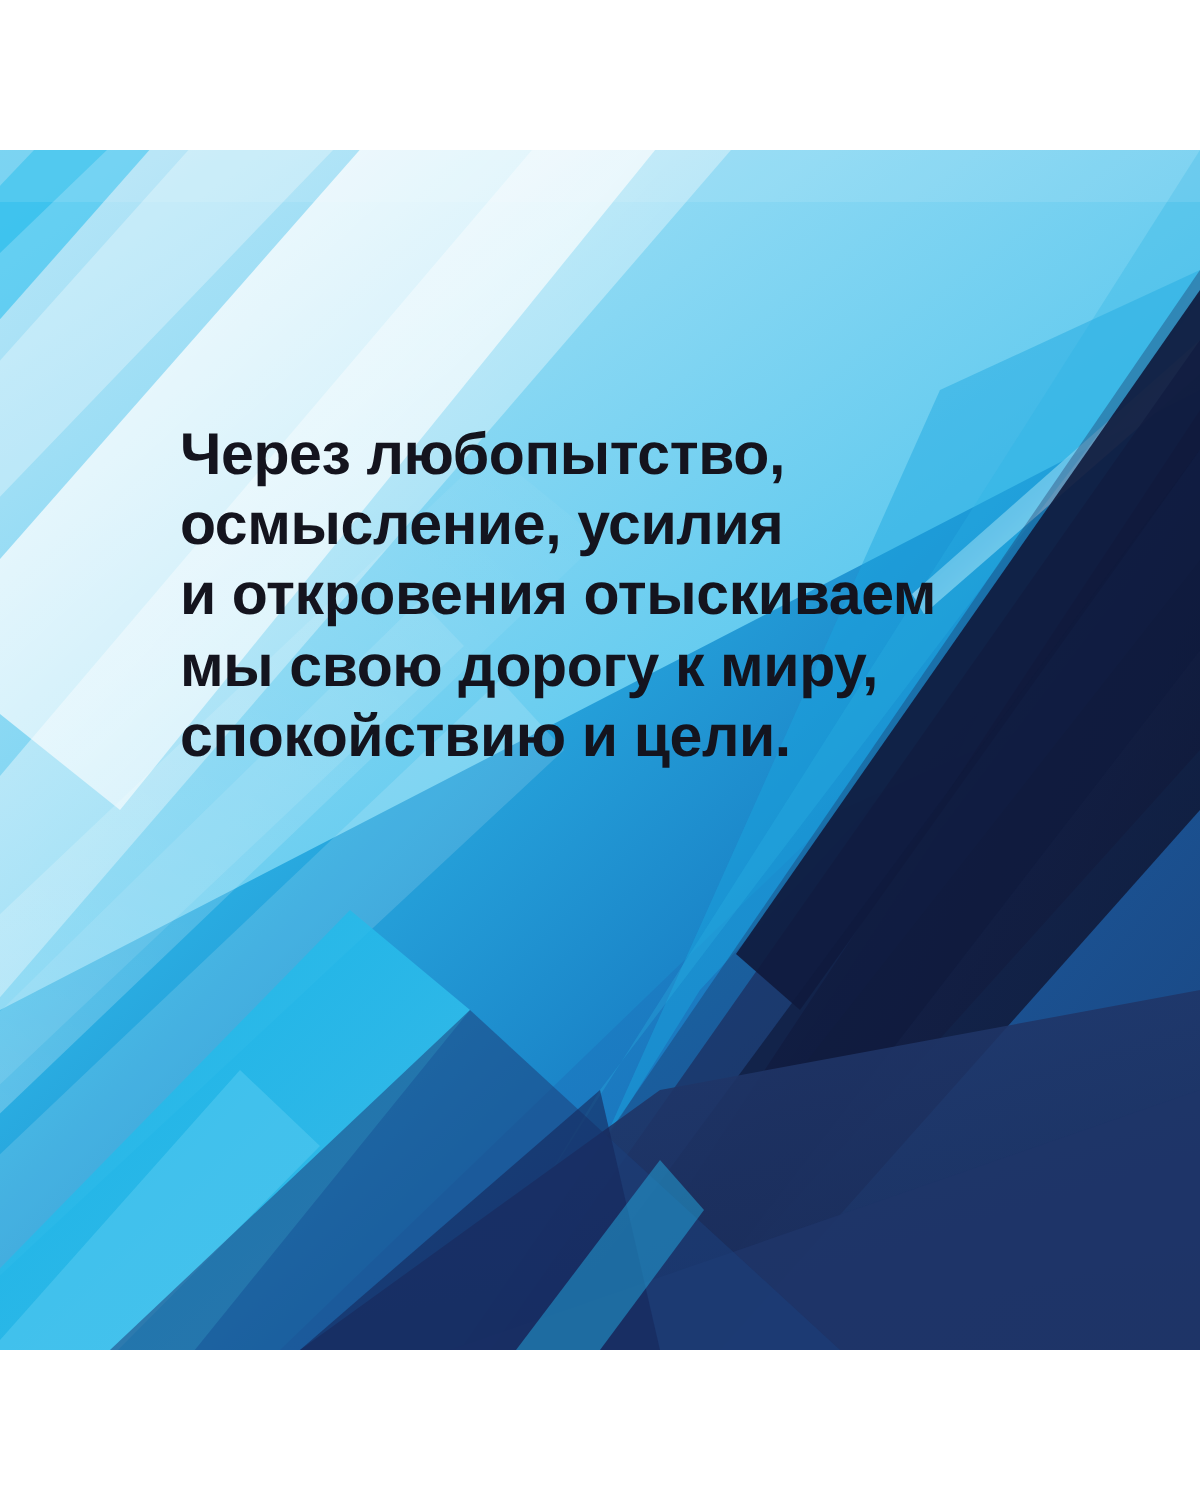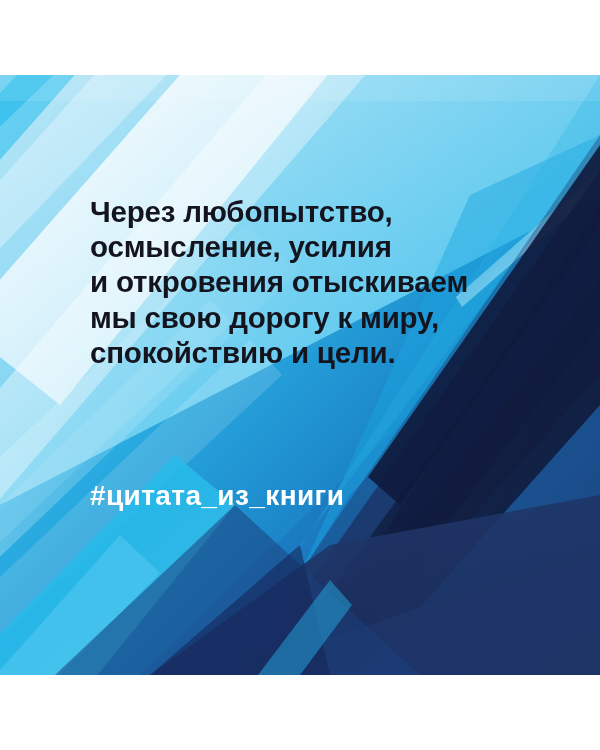--- a/index.html
+++ b/index.html
@@ -24,21 +24,21 @@
   #poster svg.bg{
     position:absolute;
     left:0;top:0;
     width:600px;height:600px;
     display:block;
   }
 
   
   .textlayer{
     position:absolute;
-    left:0;top:0;
+    left:0;top:16px;
     width:600px;height:600px;
   }
 
   #quote{
     position:absolute;
     left:90px;
     top:119px;           
     width:470px;
     color:#14141e;
     font-size:29.5px;
@@ -170,16 +170,15 @@
     <rect x="0" y="0" width="600" height="26" fill="#ffffff" opacity="0.10"></rect>
   </svg>
 
   <div class="textlayer">
     <div id="quote">Через любопытство,
 осмысление, усилия
 и откровения отыскиваем
 мы свою дорогу к миру,
 спокойствию и цели.</div>
 
-    <div id="hashtag">#цитата_из_книги</div>
   </div>
 
 </div>
 
 </body></html>

